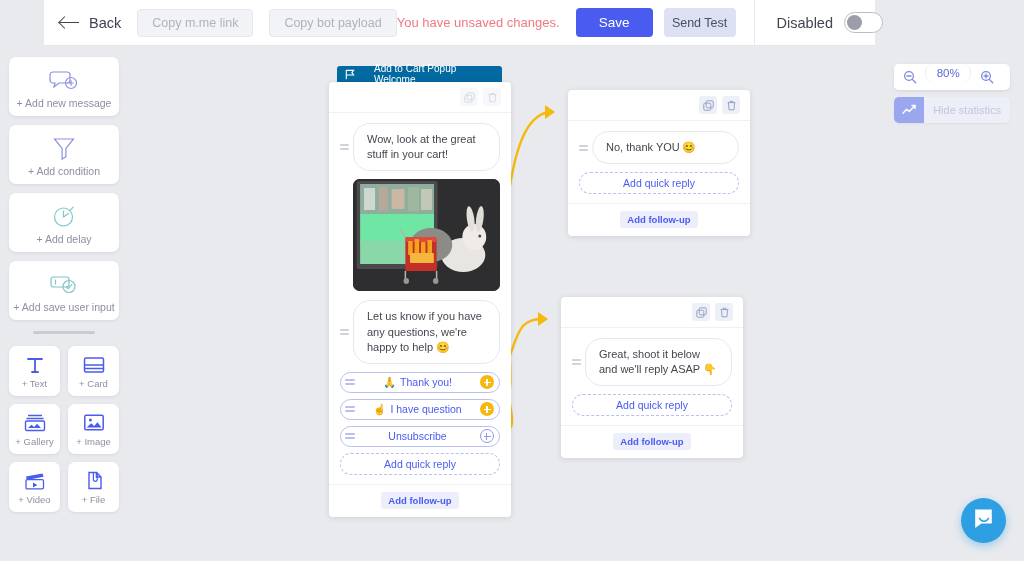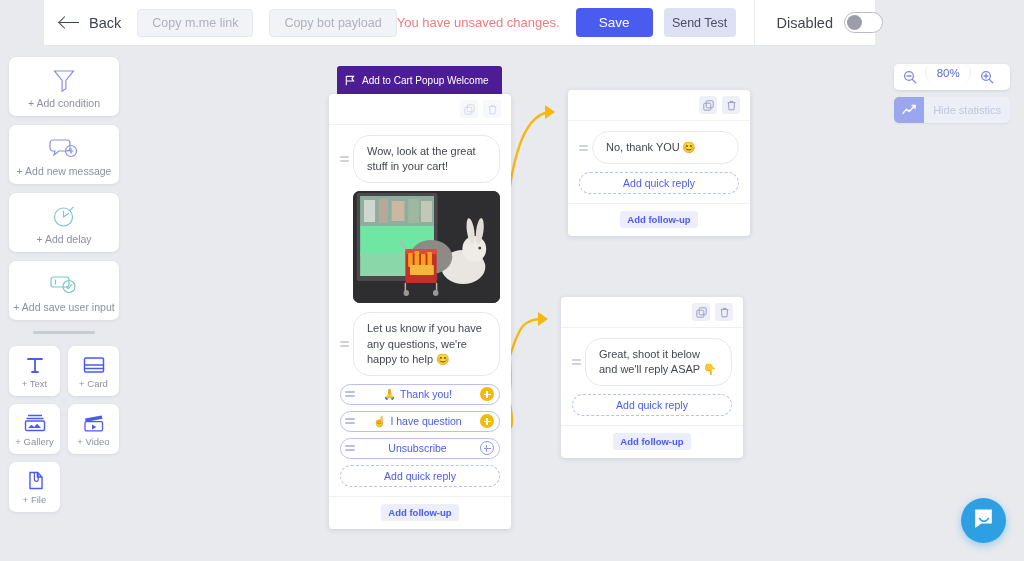--- a/index.html
+++ b/index.html
@@ -104,23 +104,23 @@
     align-items: center; justify-content: center;
   }
   .stats-lbl { flex: 1; text-align: center; font-size: 11px; color: #c2c7dd; padding: 0 9px; white-space: nowrap; }
 
   
   .canvas { position: absolute; inset: 46px 0 0 0; }
   svg.conn { position: absolute; left: 0; top: 0; width: 1024px; height: 515px; pointer-events: none; z-index: 5; }
 
   .node { position: absolute; z-index: 10; }
   .node-title {
-    height: 28px; background: #4c1d95; border-radius: 3px 3px 0 0;
+    height: 16px; background: #0369a1; border-radius: 3px 3px 0 0;
     display: flex; align-items: center; color: #fff; font-size: 10px;
-    padding: 0 8px; width: 165px; margin-left: 8px;
+    padding: 0 8px; width: 165px; margin-left: 8px; gap: 12px;
   }
   .node-title .flag { margin-right: 7px; display: flex; align-items: center; }
   .card {
     background: #fff; border-radius: 4px; box-shadow: 0 1px 5px rgba(60,64,90,.15);
     overflow: hidden;
   }
   .card-head {
     height: 31px; display: flex; align-items: center; justify-content: flex-end;
     padding-right: 10px; border-bottom: 1px solid #eef0f4; gap: 5px;
   }
@@ -218,36 +218,36 @@
           <span class="knob"></span>
         </div>
       </div>
     </div>
   </div>
 
   <div class="palette">
 
     <div class="pal-card">
       <span class="ic">
-        <svg width="24" height="25" viewBox="0 0 24 25" fill="none" stroke="#8d8fe0" stroke-width="1.2">
-          <path d="M2.5 3h19l-7.6 9.4v8.3l-3.8 2.4v-10.7z"></path>
-        </svg>
-      </span>
-      <div class="lbl">+ Add condition</div>
-    </div>
-
-    <div class="pal-card">
-      <span class="ic">
         <svg width="30" height="24" viewBox="0 0 30 24" fill="none" stroke="#8d8fe0" stroke-width="1.2">
           <path d="M4 4h14a3 3 0 013 3v5a3 3 0 01-3 3H10l-5 4 1-4H4a3 3 0 01-3-3V7a3 3 0 013-3z"></path>
           <circle cx="22" cy="15" r="5.5"></circle>
             <path d="M22 12.3v5.4M19.3 15h5.4"></path>
         </svg>
       </span>
       <div class="lbl">+ Add new message</div>
+    </div>
+
+    <div class="pal-card">
+      <span class="ic">
+        <svg width="24" height="25" viewBox="0 0 24 25" fill="none" stroke="#8d8fe0" stroke-width="1.2">
+          <path d="M2.5 3h19l-7.6 9.4v8.3l-3.8 2.4v-10.7z"></path>
+        </svg>
+      </span>
+      <div class="lbl">+ Add condition</div>
     </div>
 
     <div class="pal-card">
       <span class="ic">
         <svg width="26" height="26" viewBox="0 0 26 26" fill="none" stroke="#7fc6c9" stroke-width="1.2">
           <circle cx="12.5" cy="14" r="9"></circle>
           <path d="M12.5 14V8M12.5 14l5-3.6" stroke-linecap="round"></path>
           <path d="M18.8 7.6l3.4-3.4" stroke-linecap="round"></path>
         </svg>
       </span>
@@ -293,20 +293,30 @@
         <span class="ic">
           <svg width="22" height="20" viewBox="0 0 22 20" fill="none" stroke="#4a5bf0" stroke-width="1.4">
             <path d="M4 2.5h14M2.5 5.5h17"></path>
             <rect x="1.5" y="8" width="19" height="9.5" rx="1.3"></rect>
             <path d="M4 15l3.5-3.2 2.6 2.3 3-3.3 3.9 4.2z" fill="#4a5bf0" stroke="none"></path>
           </svg>
         </span>
         <div class="lbl">+ Gallery</div>
       </div>
 
+      <div class="pal-small">
+        <span class="ic">
+          <svg width="22" height="19" viewBox="0 0 22 19" fill="none" stroke="#4a5bf0" stroke-width="1.5">
+            <rect x="1.8" y="2.2" width="18.4" height="14.6" rx="1.5"></rect>
+            <circle cx="7.4" cy="7" r="1.5" fill="#4a5bf0" stroke="none"></circle>
+            <path d="M3.6 14.6l4.6-4.4 3 2.7 3.3-3.7 4 5.4z" fill="#4a5bf0" stroke="none"></path>
+          </svg>
+        </span>
+        <div class="lbl">+ Image</div>
+      </div>
 
       <div class="pal-small">
         <span class="ic">
           <svg width="22" height="20" viewBox="0 0 22 20" fill="none" stroke="#4a5bf0" stroke-width="1.3">
             <path d="M2 5.6l16.6-3.2.9 3.3L2.9 9z" fill="#4a5bf0" stroke="none"></path>
             <rect x="2" y="8.6" width="17.5" height="9.2" rx="1.3"></rect>
             <path d="M9 11.6l4.4 2.5-4.4 2.5z" fill="#4a5bf0" stroke="none"></path>
           </svg>
         </span>
         <div class="lbl">+ Video</div>

